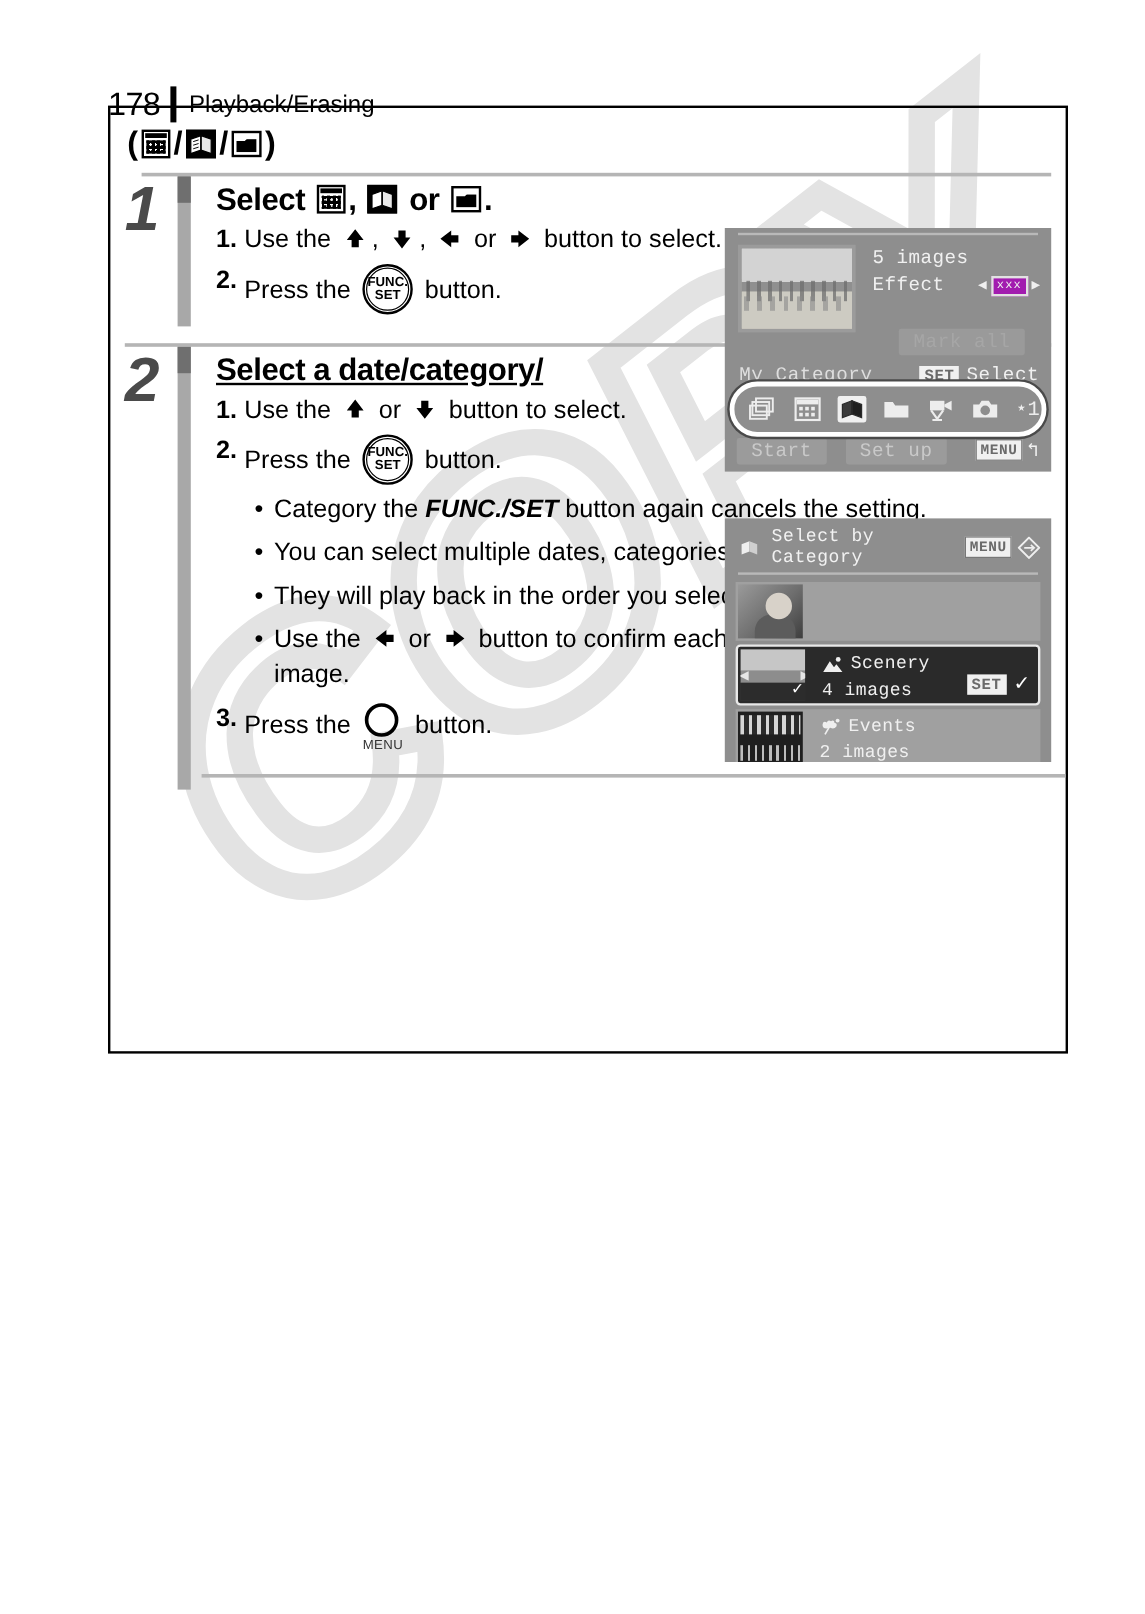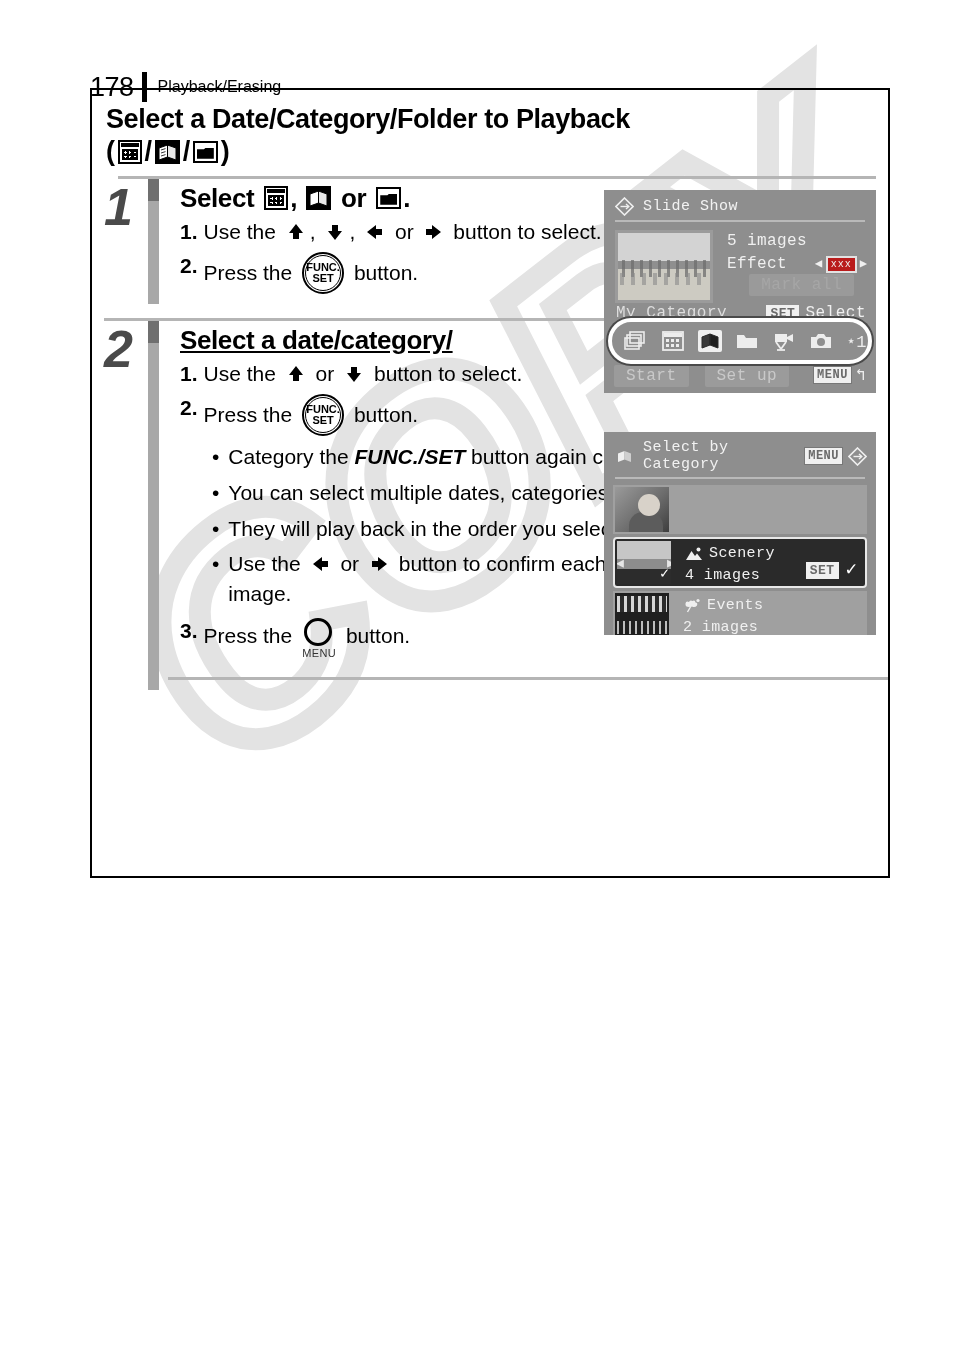--- a/index.html
+++ b/index.html
@@ -50,21 +50,21 @@
     letter-spacing: -0.5px;
     padding-right: 8px;
     line-height: 1;
   }
   .header-rule {
     width: 5px; height: 30px;
     background: #000;
     margin-right: 11px;
   }
   .header-title {
-    font-size: 16px;
+    font-size: 20px;
     font-weight: 400;
     line-height: 1;
     padding-bottom: 1px;
     text-align: right;
   }
 
   
   .content-box {
     position: absolute;
     left: 90px; top: 88px;
@@ -343,21 +343,21 @@
     line-height: 1.42;
     letter-spacing: 0.4px;
   }
   .ss-effectrow { display: flex; align-items: center; gap: 28px; }
   .eff-chip {
     display: inline-flex; align-items: center; gap: 3px;
   }
   .eff-box {
     display: inline-block;
     border: 2px solid #e2e2e2;
-    background: #b91c1c;
+    background: #a21caf;
     padding: 0 3px;
     font-size: 10px;
     line-height: 13px;
     letter-spacing: 1px;
   }
   .arrow-s { font-size: 12px; }
 
   .ss-markall {
     position: absolute; right: 22px; top: 84px;
     color: #a6a6a6;
@@ -517,21 +517,20 @@
 
   <div class="page-header">
     <span class="page-number">178</span>
     <span class="header-rule"></span>
     <span class="header-title">Playback/Erasing</span>
   </div>
 
   <div class="content-box">
 
     <div class="section-title">
-      <div>Select a Date/Category/Folder to Playback</div>
       <div class="line2">
         <span>(</span>
         <span class="ic ic-cal">
             <span class="grid">
               <i></i>
               <i></i>
               <i></i>
               <i></i>
               <i></i>
               <i></i>
@@ -719,30 +718,20 @@
           </span>
         </div>
 
         <div class="step-divider" style="margin:18px -12px 0 -12px"></div>
       </div>
     </div>
 
   </div>
 
   <div class="lcd" id="lcd-slideshow">
-    <div class="lcd-titlebar">
-      <span class="dia-icon">
-        <svg width="19" height="19" viewBox="0 0 19 19">
-            <path d="M9.5 1 L18 9.5 L9.5 18 L1 9.5 Z" fill="none" stroke="#efefef" stroke-width="1.6"></path>
-            <path d="M5.5 9.5 L13.5 9.5" stroke="#efefef" stroke-width="1.4"></path>
-            <path d="M11 7 L13.8 9.5 L11 12" fill="none" stroke="#efefef" stroke-width="1.4"></path>
-          </svg>
-      </span>
-      <span class="ttl">Slide Show</span>
-    </div>
     <div class="lcd-underline"></div>
 
     <div class="ss-body">
       <div class="ss-thumb">
         <span class="sky"></span>
           <span class="sea"></span>
           <span class="sand"></span>
         <span class="umbrellas"></span>
           <span class="rowb"></span>
       </div>

